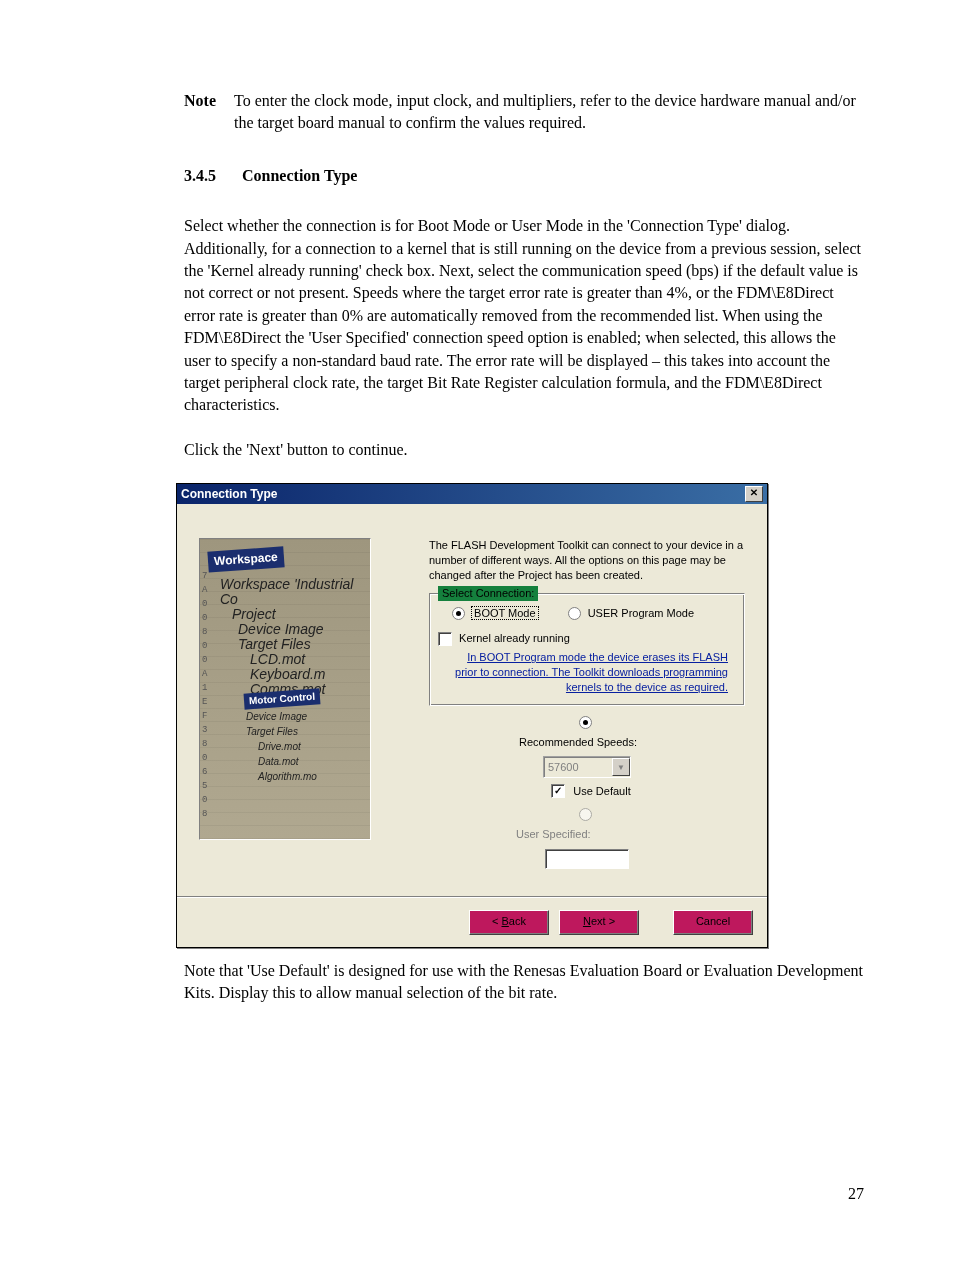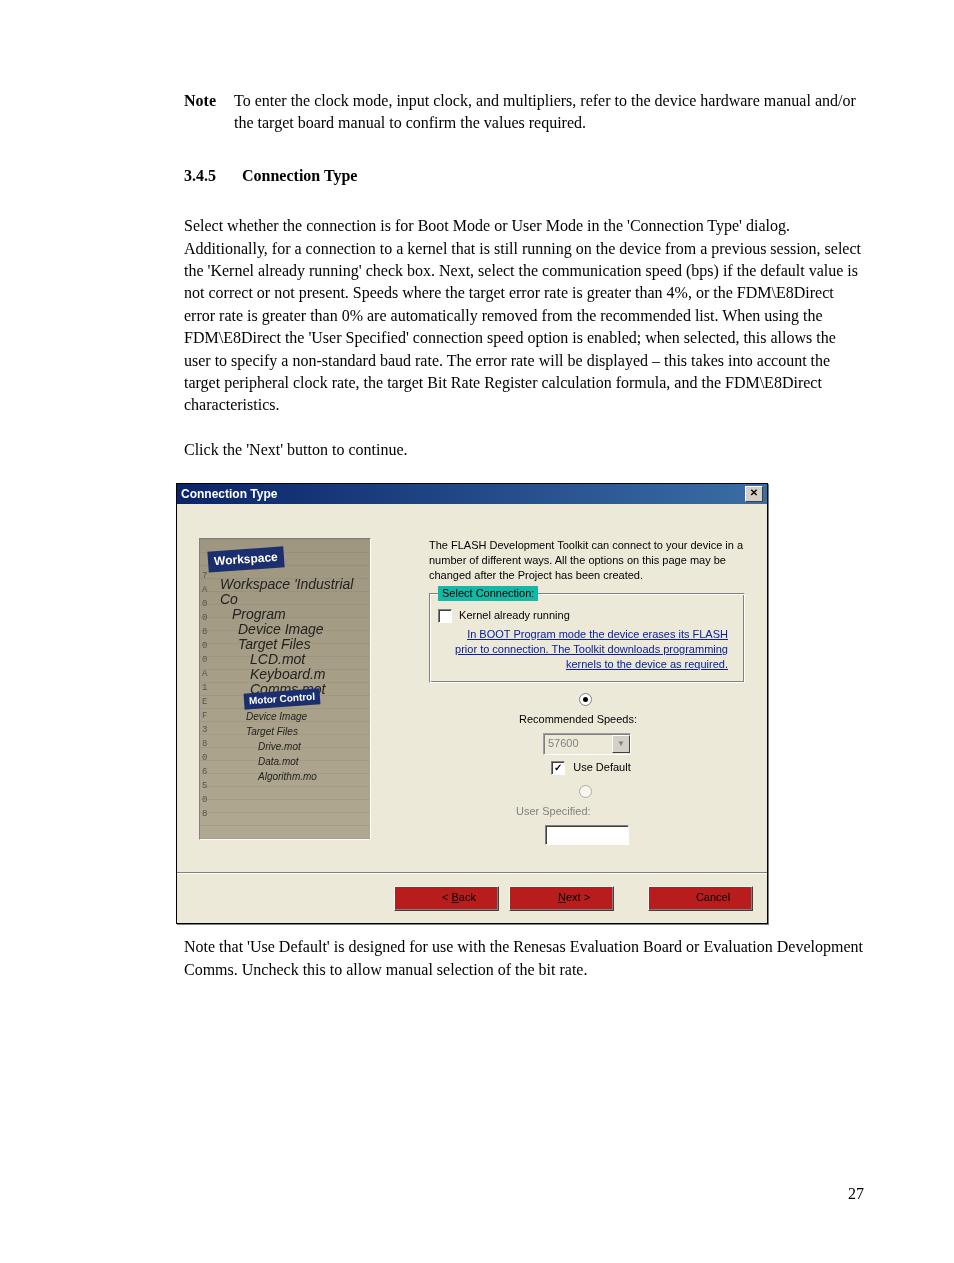--- a/index.html
+++ b/index.html
@@ -170,21 +170,21 @@
     border-bottom-color: #ffffff;
     box-shadow: inset 1px 1px 0 #ffffff, inset -1px -1px 0 #808080;
     padding: 10px 8px 8px 8px;
     position: relative;
     margin-bottom: 10px;
   }
   .groupbox-legend {
     position: absolute;
     top: -8px;
     left: 8px;
-    background: #14b8a6;
+    background: #15803d;
     padding: 0 4px;
   }
   .conn-row {
     display: flex;
     align-items: center;
     gap: 30px;
     padding: 2px 14px 6px 14px;
   }
   .radio {
     width: 11px; height: 11px;
@@ -299,31 +299,30 @@
     border-top: 1px solid #ffffff;
     box-shadow: 0 -1px 0 #808080;
     padding: 12px 14px 12px 14px;
     display: flex;
     justify-content: flex-end;
     gap: 10px;
   }
   .win-btn {
     width: 78px;
     height: 23px;
-    background: #b91c1c;
+    background: #be185d;
     border: 1px solid #ffffff;
     border-right-color: #404040;
     border-bottom-color: #404040;
     box-shadow: inset -1px -1px 0 #808080;
     font-family: Tahoma, Arial, sans-serif;
     font-size: 11px;
     text-align: center;
     line-height: 21px;
     cursor: default;
-    padding-left: 25px;
   }
   .win-btn .ul { text-decoration: underline; }
   .btn-gap { width: 14px; }
   .figure-caption {
     text-align: center;
     font-weight: bold;
     margin: 6px 0 16px 0;
   }
   .page-number {
     position: absolute;
@@ -355,21 +354,21 @@
       <div class="titlebar">
         <span>Connection Type</span>
         <div class="close-btn">✕</div>
       </div>
       <div class="dialog-body">
         <div class="wizard-image">
           <div class="hexcol">7<br>A<br>0<br>0<br>8<br>0<br>0<br>A<br>1<br>E<br>F<br>3<br>8<br>0<br>6<br>5<br>0<br>8</div>
           <div class="wksp-banner">Workspace</div>
           <div class="tree">
             <div>Workspace 'Industrial Co</div>
-            <div style="padding-left:12px">Program</div>
+            <div style="padding-left:12px">Project</div>
             <div style="padding-left:18px">Device Image</div>
             <div style="padding-left:18px">Target Files</div>
             <div style="padding-left:30px">LCD.mot</div>
             <div style="padding-left:30px">Keyboard.m</div>
             <div style="padding-left:30px">Comms.mot</div>
           </div>
           <div class="wksp-banner2">Motor Control</div>
           <div class="tree2">
             <div style="padding-left:6px">Device Image</div>
             <div style="padding-left:6px">Target Files</div>
@@ -377,20 +376,30 @@
             <div style="padding-left:18px">Data.mot</div>
             <div style="padding-left:18px">Algorithm.mo</div>
           </div>
         </div>
 
         <div class="right-pane">
           <div class="intro-text">The FLASH Development Toolkit can connect to your device in a number of different ways. All the options on this page may be changed after the Project has been created.</div>
 
           <div class="groupbox">
             <div class="groupbox-legend">Select Connection:</div>
+            <div class="conn-row">
+              <label>
+                <span class="radio checked"></span>
+                <span class="dotted">BOOT Mode</span>
+              </label>
+              <label>
+                <span class="radio"></span>
+                <span>USER Program Mode</span>
+              </label>
+            </div>
             <div class="kernel-row">
               <label>
                 <span class="checkbox"></span>
                 <span>Kernel already running</span>
               </label>
             </div>
             <div class="blue-note">In BOOT Program mode the device erases its FLASH prior to connection. The Toolkit downloads programming kernels to the device as required.</div>
           </div>
 
 
@@ -418,16 +427,16 @@
       <div class="button-row">
         <div class="win-btn">&lt; <span class="ul">B</span><span>ack</span></div>
         <div class="win-btn"><span class="ul">N</span><span>ext</span> &gt;</div>
         <div class="btn-gap"></div>
         <div class="win-btn">Cancel</div>
       </div>
     </div>
 
   </div>
 
-  <div class="para">Note that 'Use Default' is designed for use with the Renesas Evaluation Board or Evaluation Development Comms. Uncheck this to allow manual selection of the bit rate.</div>
+  <div class="para">Note that 'Use Default' is designed for use with the Renesas Evaluation Board or Evaluation Development Kits. Display this to allow manual selection of the bit rate.</div>
 
   <div class="page-number">27</div>
 </div>
 
 </body></html>

